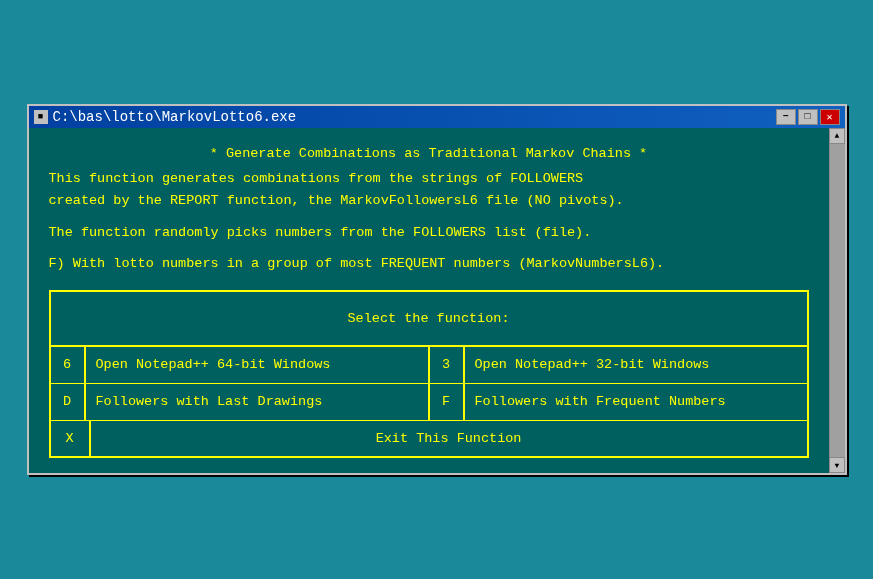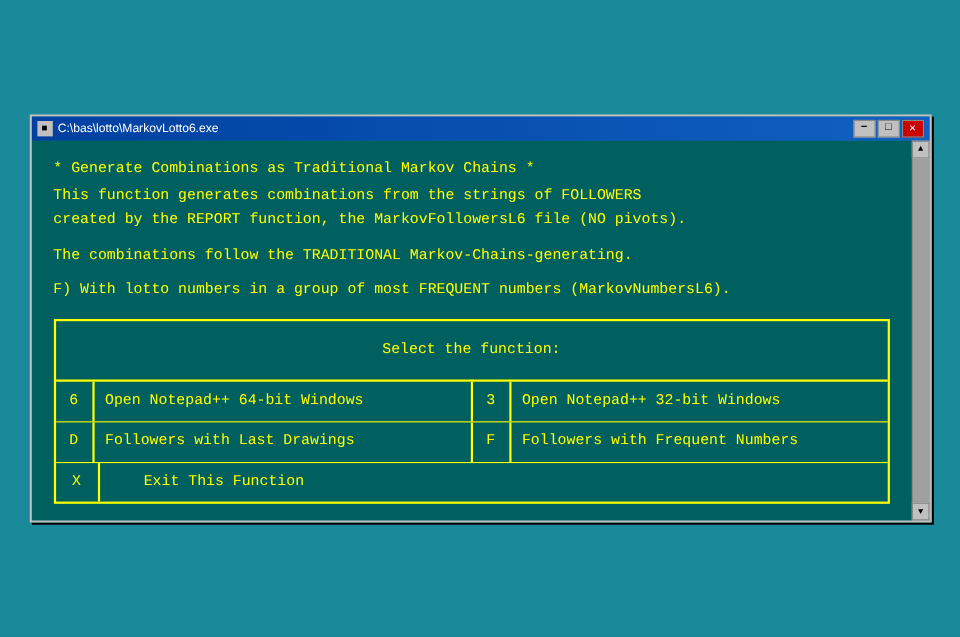--- a/index.html
+++ b/index.html
@@ -38,22 +38,22 @@
       background: #c0c0c0;
       display: flex;
       align-items: center;
       justify-content: center;
       font-size: 9px;
       color: #000;
     }
 
     .title-bar-text {
       color: white;
-      font-size: 11px;
-      font-family: Liberation Sans, sans-serif;
+      font-size: 14px;
+      font-family: Liberation Mono, monospace;
       flex: 1;
     }
 
     .title-bar-buttons {
       display: flex;
       gap: 2px;
     }
 
     .tb-btn {
       width: 20px;
@@ -110,20 +110,21 @@
       cursor: pointer;
     }
 
     .scroll-track {
       flex: 1;
       width: 100%;
       background: #a0a0a0;
     }
 
     .title-line {
+      text-align: center;
       margin-bottom: 4px;
     }
 
     .para {
       margin-bottom: 10px;
     }
 
     .menu-box {
       border: 2px solid #ffff00;
       margin-top: 15px;
@@ -180,21 +181,21 @@
     }
 
     .exit-cell-key {
       padding: 7px 15px;
       border-right: 2px solid #ffff00;
       text-align: center;
     }
 
     .exit-cell-label {
       padding: 7px 40px;
-      text-align: left;
+      text-align: center;
       flex: 1;
     }
   </style>
 </head>
 <body>
 
 <div class="window">
   <div class="title-bar">
     <div class="title-bar-icon">■</div>
     <span class="title-bar-text">C:\bas\lotto\MarkovLotto6.exe</span>
@@ -208,22 +209,22 @@
   <div class="window-body">
     <div class="content-area">
 
       <div class="title-line">* Generate Combinations as Traditional Markov Chains *</div>
 
       <div class="para">
         <span style="white-space: pre-line;">This function generates combinations from the strings of FOLLOWERS
 created by the REPORT function, the MarkovFollowersL6 file (NO pivots).</span>
       </div>
 
-      <div class="para">The combinations follow the TRADITIONAL Markov-Chains-generating.</div>
-
+
+      <div class="para">The function randomly picks numbers from the FOLLOWERS list (file).</div>
 
 
       <div class="para">F) With lotto numbers in a group of most FREQUENT numbers (MarkovNumbersL6).</div>
 
       <div class="menu-box">
         <div class="menu-header">Select the function:</div>
 
         <div class="menu-row">
           <div class="half">
             <div class="menu-cell key">6</div>

